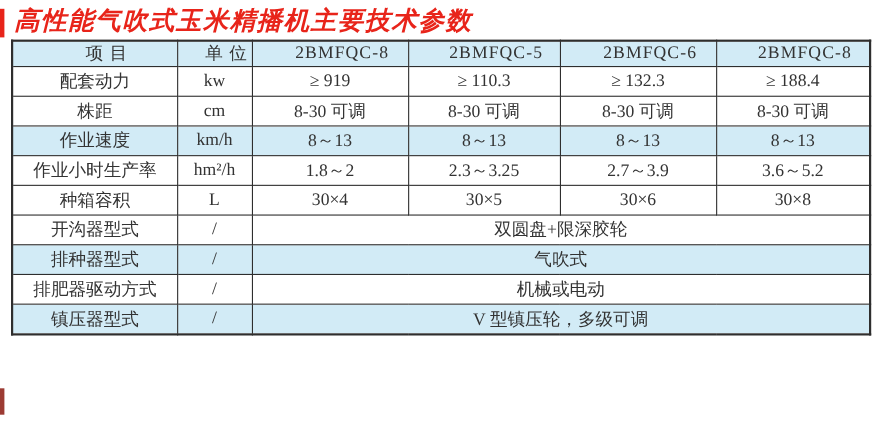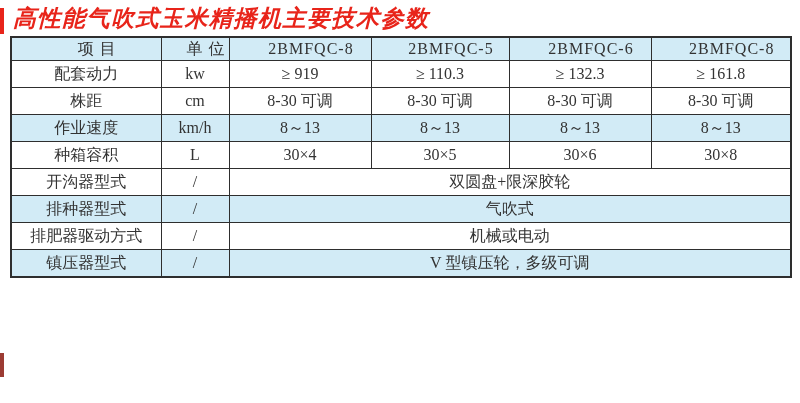--- a/index.html
+++ b/index.html
@@ -63,21 +63,21 @@
     <th>2BMFQC-6</th>
     <th>2BMFQC-8</th>
   </tr>
 
   <tr class="white">
     <td>配套动力</td>
     <td>kw</td>
     <td>≥ 919</td>
     <td>≥ 110.3</td>
     <td>≥ 132.3</td>
-    <td>≥ 161.8</td>
+    <td>≥ 188.4</td>
   </tr>
 
 
   <tr class="white">
     <td>株距</td>
     <td>cm</td>
     <td>8-30 可调</td>
     <td>8-30 可调</td>
     <td>8-30 可调</td>
     <td>8-30 可调</td>
@@ -85,20 +85,28 @@
 
   <tr class="blue">
     <td>作业速度</td>
     <td>km/h</td>
     <td>8～13</td>
     <td>8～13</td>
     <td>8～13</td>
     <td>8～13</td>
   </tr>
 
+  <tr class="white">
+    <td>作业小时生产率</td>
+    <td>hm²/h</td>
+    <td>1.8～2</td>
+    <td>2.3～3.25</td>
+    <td>2.7～3.9</td>
+    <td>3.6～5.2</td>
+  </tr>
 
 
   <tr class="white">
     <td>种箱容积</td>
     <td>L</td>
     <td>30×4</td>
     <td>30×5</td>
     <td>30×6</td>
     <td>30×8</td>
   </tr>

